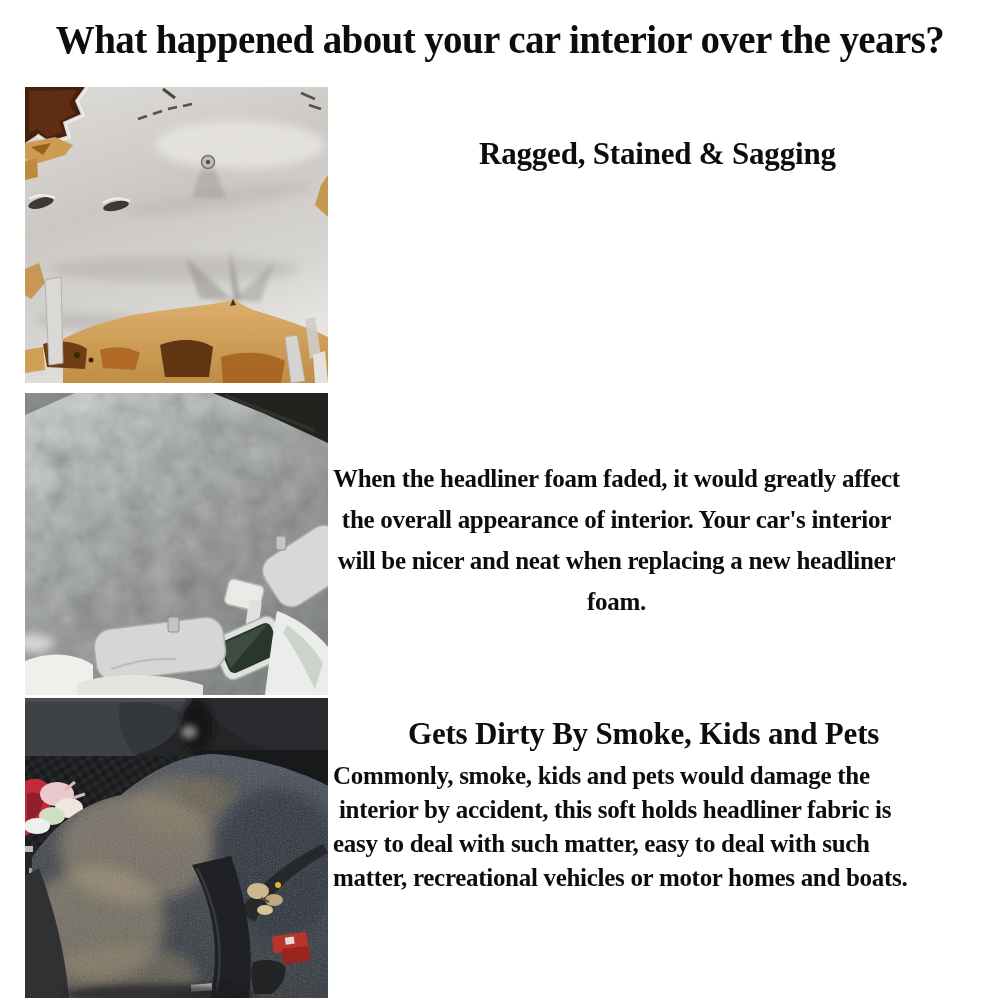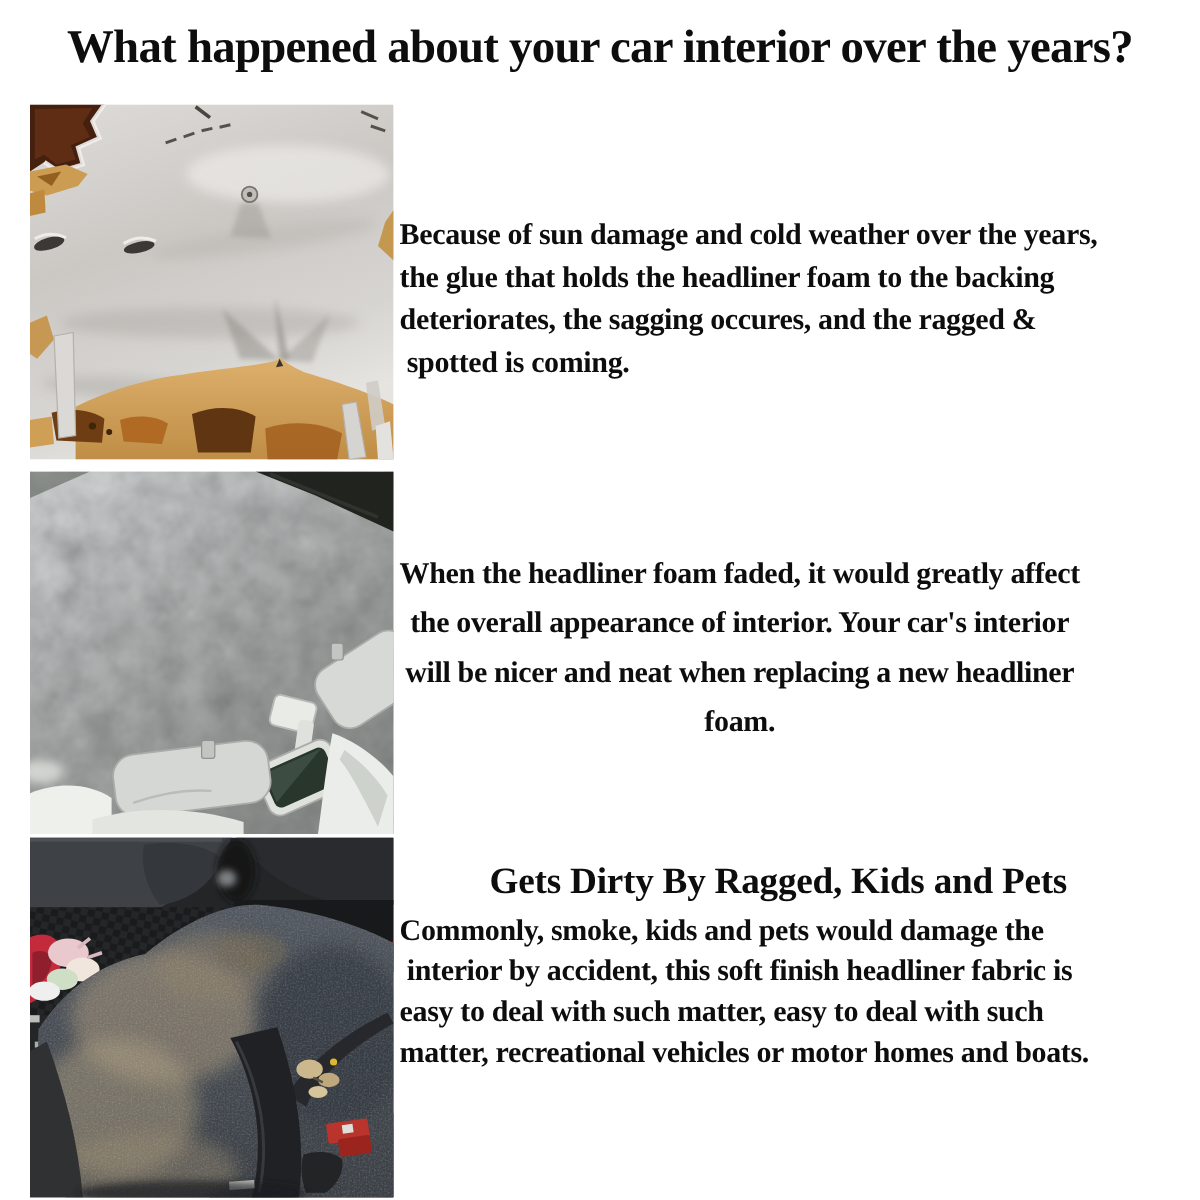--- a/index.html
+++ b/index.html
@@ -243,29 +243,26 @@
       <path d="M228,264 C240,260 254,262 260,268 C262,278 256,290 246,296 L230,296 C226,285 225,274 228,264 Z" fill="#222426"></path>
 
       <path d="M0,178 L14,170 C30,214 40,254 44,300 L0,300 Z" fill="#2f3133"></path>
       <g transform="rotate(-4 176 289)">
           <rect x="166" y="286" width="21" height="7" fill="#d9d9d7"></rect>
         </g>
       <ellipse cx="135" cy="296" rx="95" ry="10" fill="#1d1f20" opacity="0.7" filter="url(#p3soft2)"></ellipse>
     </svg>
   </div>
 
-  <div class="bodytext" id="b1">Because of sun damage and cold weather over the years,
-the glue that holds the headliner foam to the backing
-deteriorates, the sagging occures, and the ragged &amp;
- spotted is coming.</div>
+  <div class="heading" id="h1">Ragged, Stained &amp; Sagging</div>
 
   <div class="bodytext" id="b2">When the headliner foam faded, it would greatly affect
 the overall appearance of interior. Your car's interior
 will be nicer and neat when replacing a new headliner
 foam.</div>
 
-  <div class="heading" id="h3">Gets Dirty By Ragged, Kids and Pets</div>
+  <div class="heading" id="h3">Gets Dirty By Smoke, Kids and Pets</div>
   <div class="bodytext" id="b3">Commonly, smoke, kids and pets would damage the
- interior by accident, this soft finish headliner fabric is
+ interior by accident, this soft holds headliner fabric is
 easy to deal with such matter, easy to deal with such
 matter, recreational vehicles or motor homes and boats.</div>
 
 </div>
 
 </body></html>

